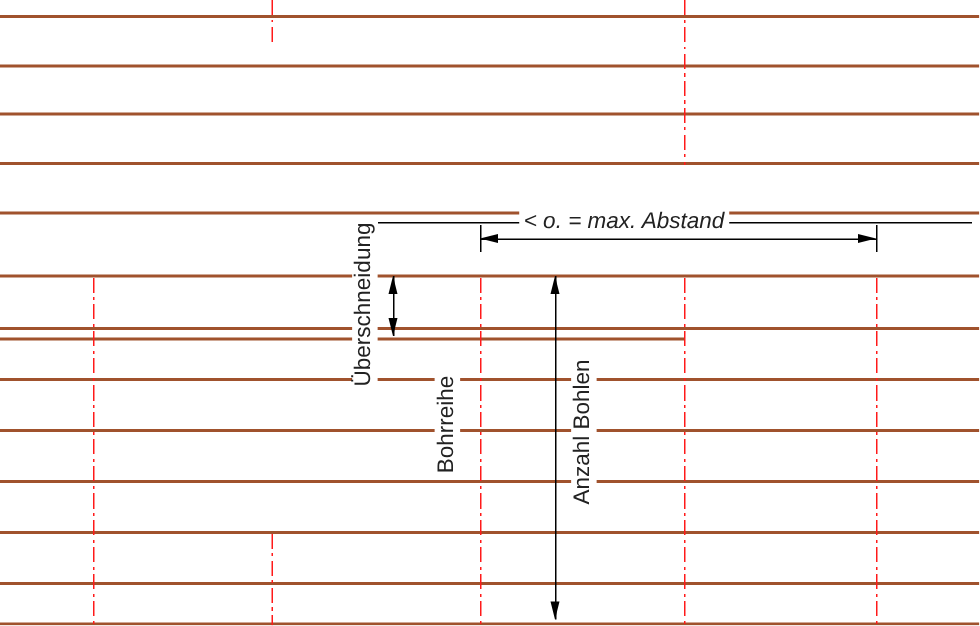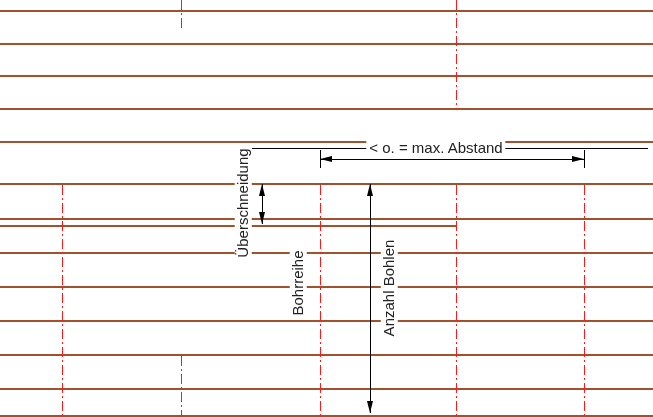--- a/index.html
+++ b/index.html
@@ -52,21 +52,21 @@
     padding: 0 3px;
     white-space: nowrap;
     transform: translate(-50%, -50%);
   }
   .label.rot {
     transform: translate(-50%, -50%) rotate(-90deg);
   }
   .label-overlap      { left: 243px; top: 203px; }
   .label-drill-row    { left: 298px; top: 283px; }
   .label-plank-count  { left: 389px; top: 288px; }
-  .label-max-spacing  { left: 436px; top: 148px; }
+  .label-max-spacing  { left: 416px; top: 148px; font-style: italic; }
 </style>
 </head>
 <body>
 
 <div id="canvas">
   <div id="geometry-layer">
       <div class="hline" style="left: 0px; top: 10px; width: 653px; background: rgb(160, 82, 45);"></div>
       <div class="hline" style="left: 0px; top: 43px; width: 653px; background: rgb(160, 82, 45);"></div>
       <div class="hline" style="left: 0px; top: 75px; width: 653px; background: rgb(160, 82, 45);"></div>
       <div class="hline" style="left: 0px; top: 108px; width: 653px; background: rgb(160, 82, 45);"></div>

